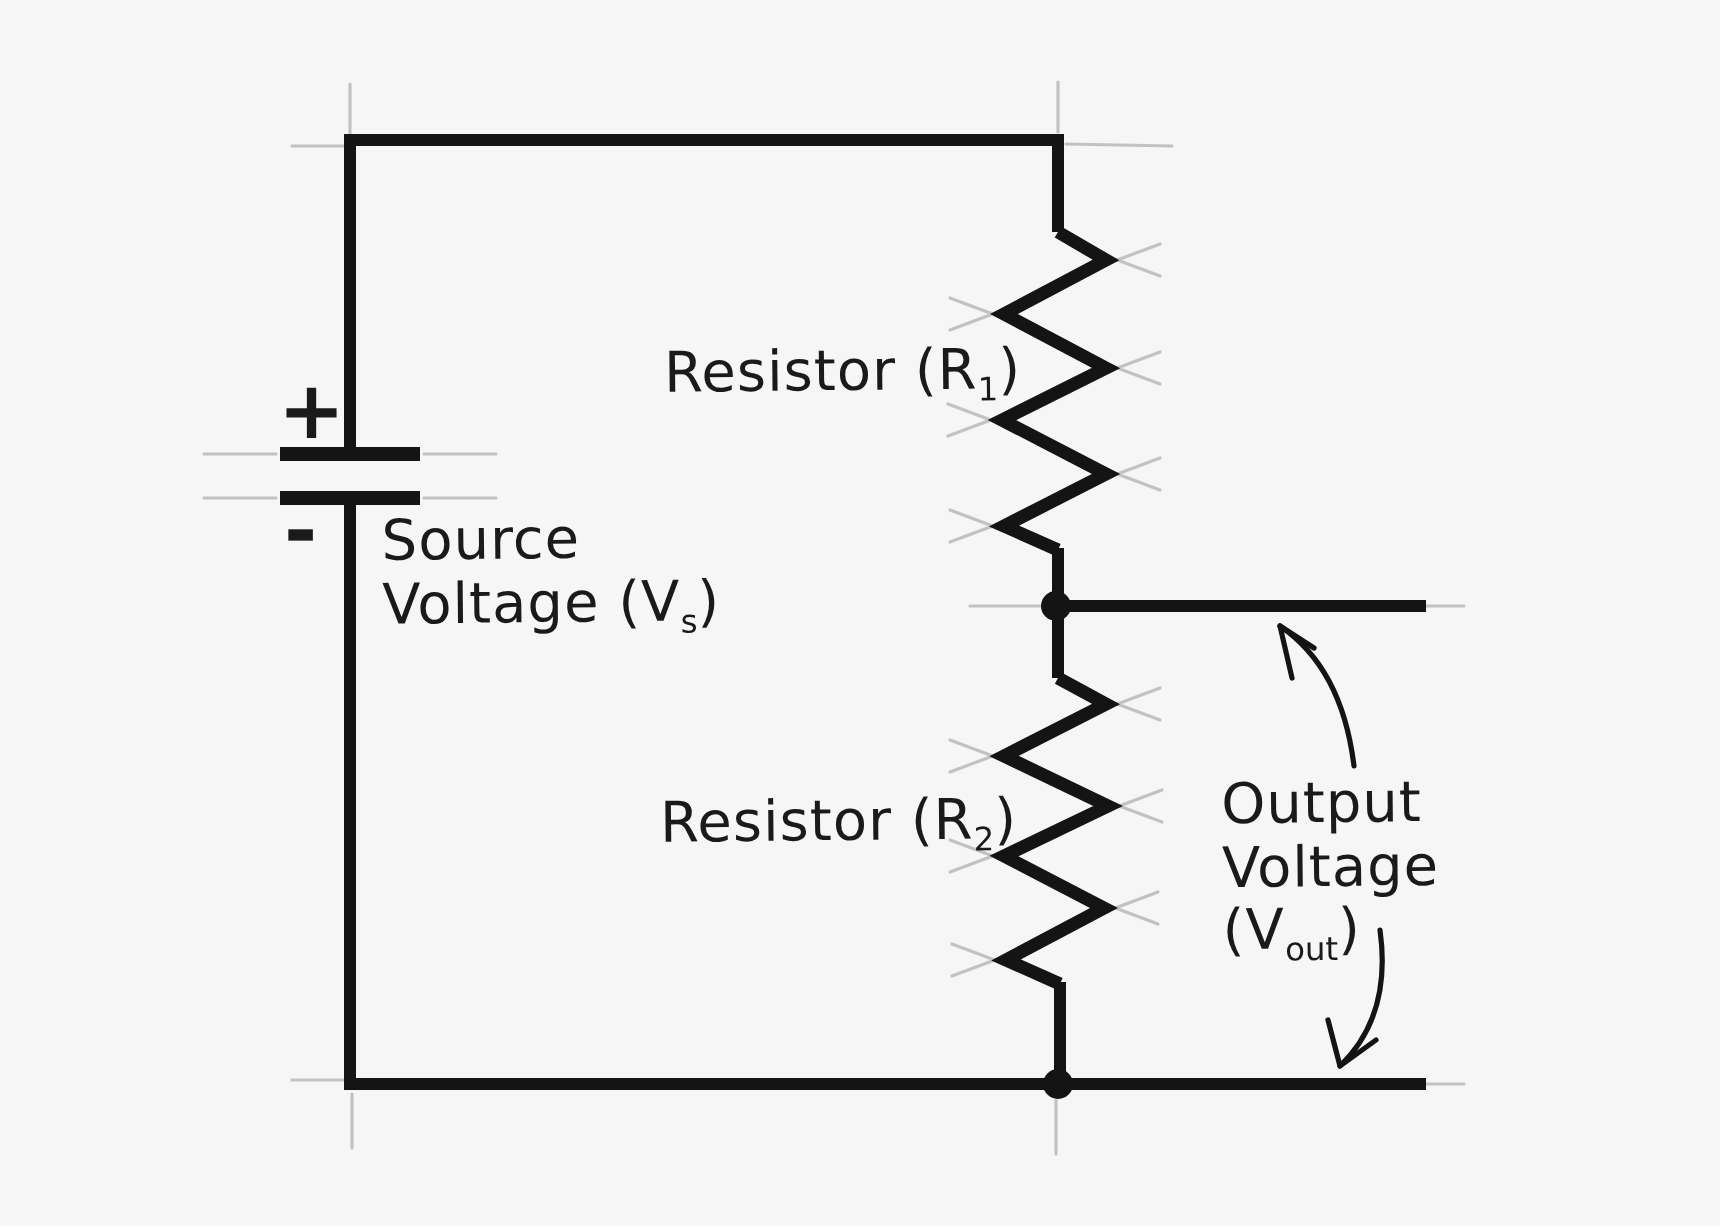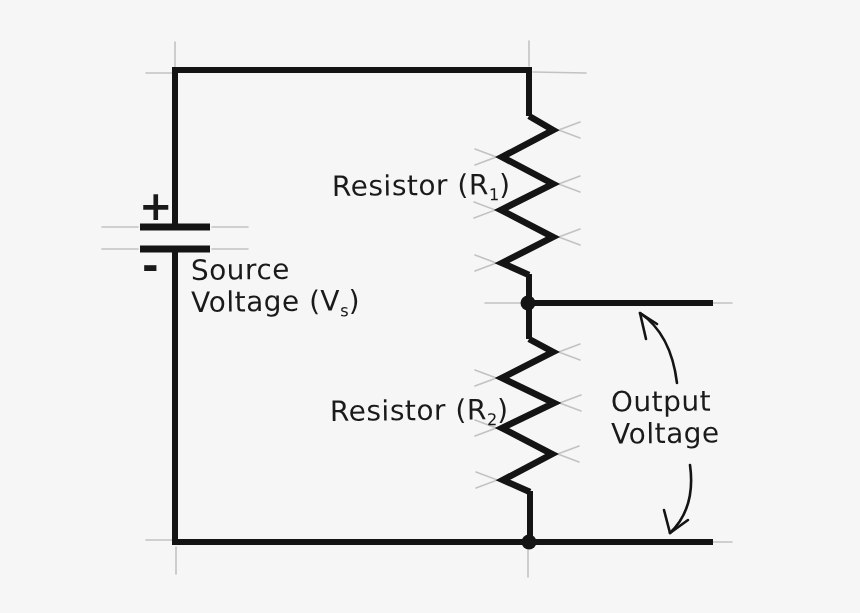--- a/index.html
+++ b/index.html
@@ -112,15 +112,16 @@
     <span>Resistor (R</span><span class="subtxt">1</span><span>)</span>
   </div>
 
   <div class="lbl" style="left:330px;top:395px;">
     <span>Resistor (R</span><span class="subtxt">2</span><span>)</span>
   </div>
 
   <div class="lbl" style="left:611px;top:386px;">
     <span>Output</span><br>
     <span>Voltage</span><br>
+    <span><span>(V</span><span class="subtxt">out</span><span>)</span></span>
   </div>
 
 </div>
 
 </body></html>

